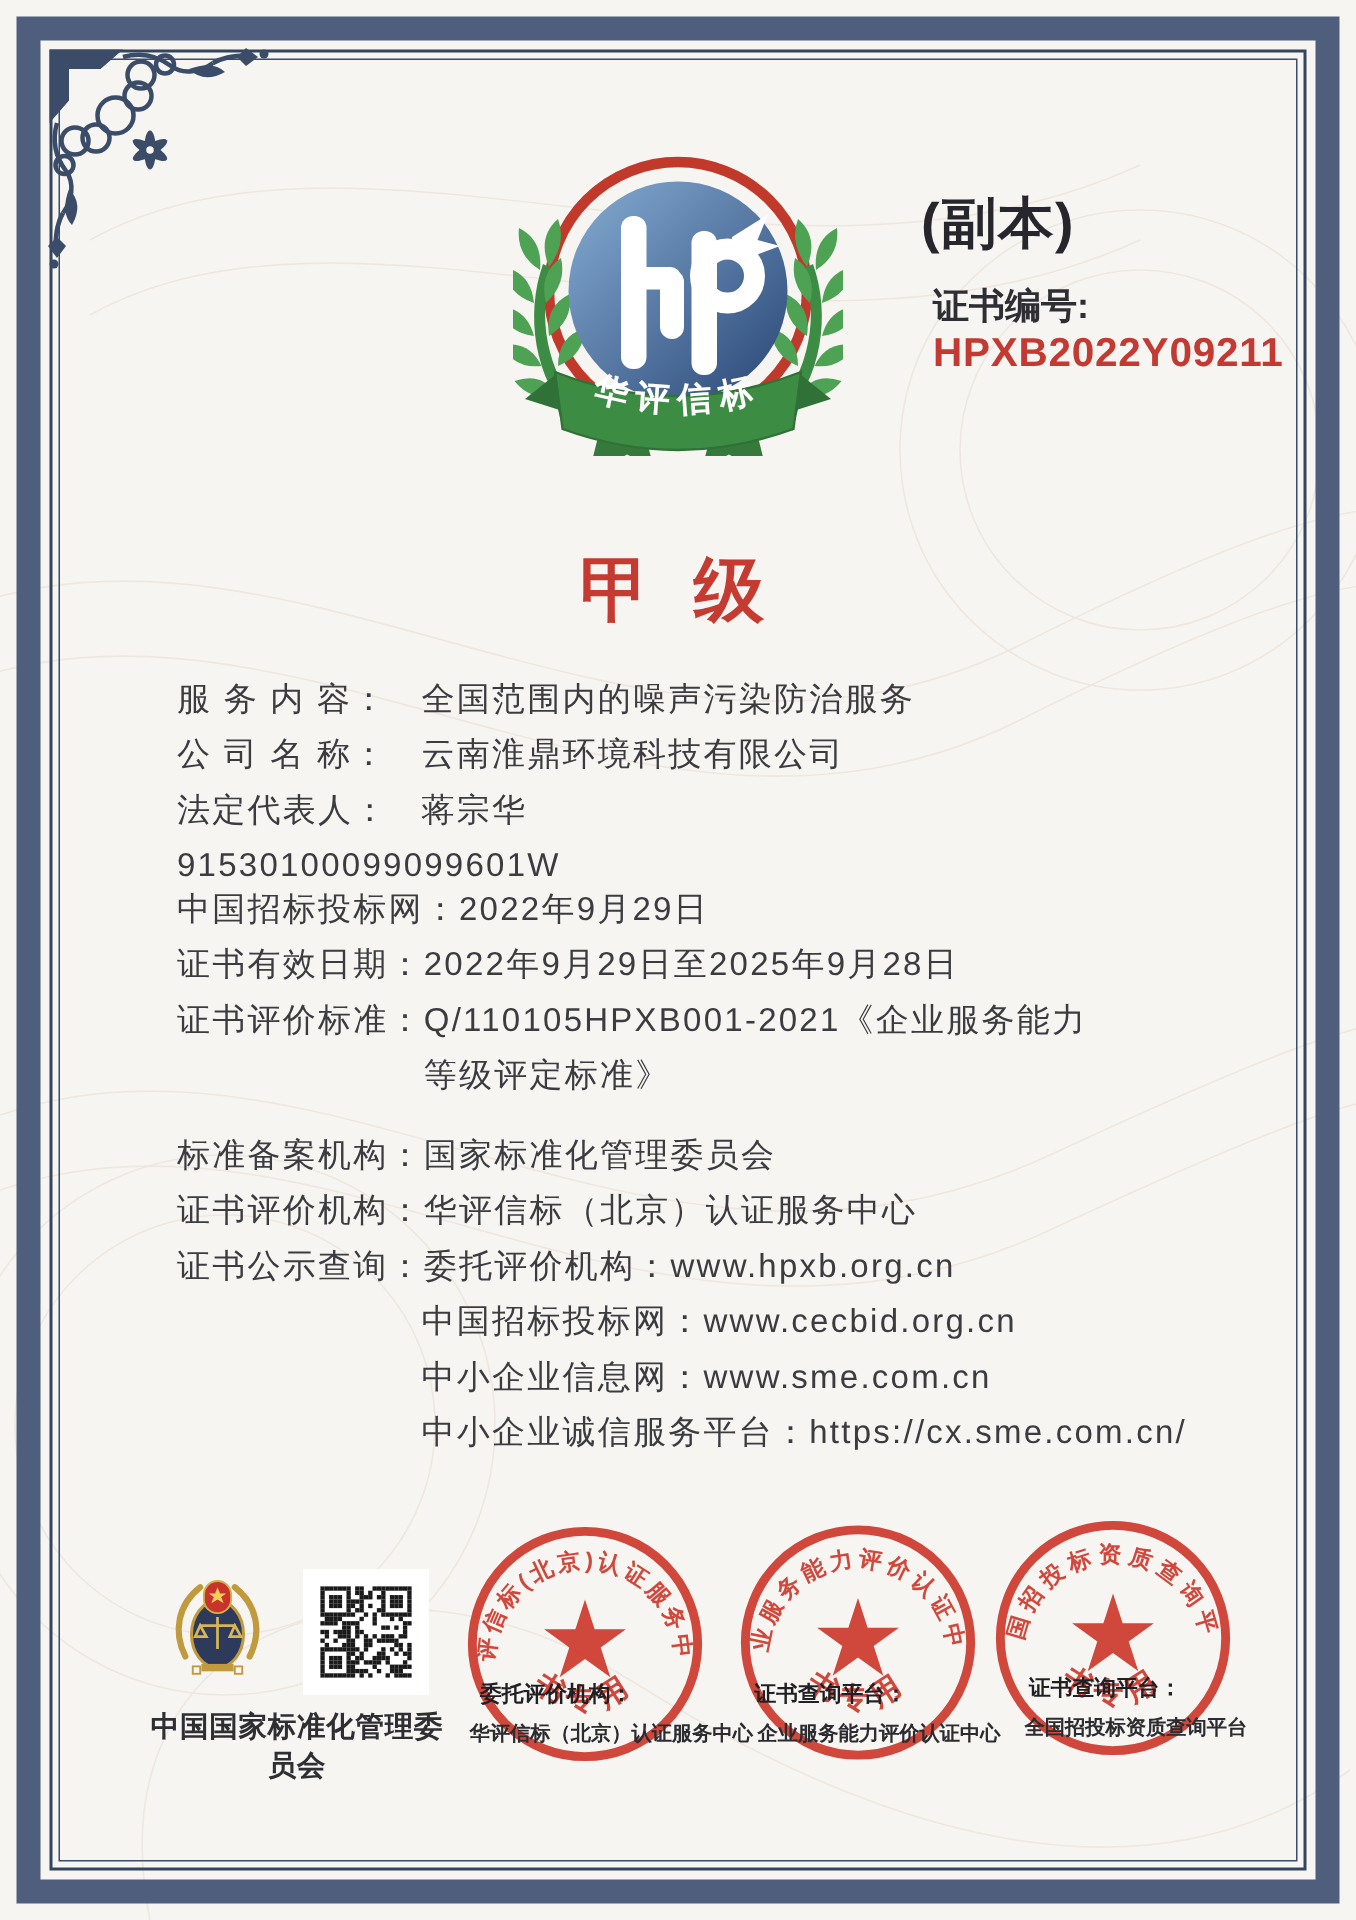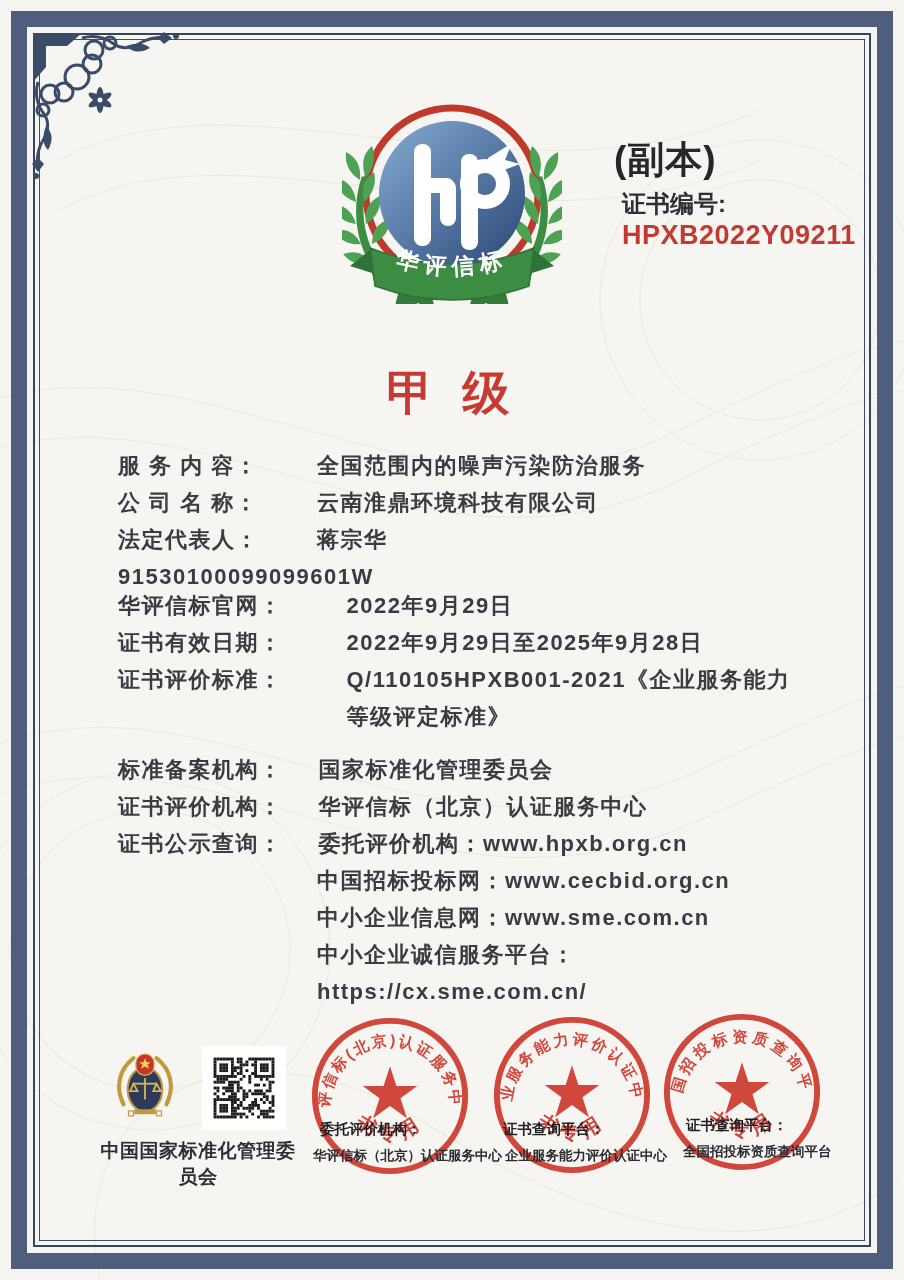--- a/index.html
+++ b/index.html
@@ -10,33 +10,33 @@
   .line-a{position:absolute;inset:33px;border:2.5px solid #33455f;pointer-events:none;}
   .line-b{position:absolute;inset:39px;border:1px solid #3a4c68;pointer-events:none;}
   .corner{position:absolute;width:150px;height:150px;color:#3a4c68;}
   .corner.tl{left:30px;top:30px;}
   .corner.tr{right:30px;top:30px;transform:scaleX(-1);}
   .corner.bl{left:30px;bottom:30px;transform:scaleY(-1);}
   .corner.br{right:30px;bottom:30px;transform:scale(-1,-1);}
   .texture{position:absolute;inset:0;pointer-events:none;}
   
   .logo{position:absolute;left:342px;top:92px;width:220px;height:212px;}
-  .copy-label{position:absolute;left:614px;top:124px;font-size:37px;font-weight:800;color:#26262c;letter-spacing:1px;margin-top:11px;}
+  .copy-label{position:absolute;left:614px;top:124px;font-size:37px;font-weight:800;color:#26262c;letter-spacing:1px;}
   .certno-label{position:absolute;left:622px;top:188px;font-size:24px;font-weight:800;color:#2e2e34;}
   .certno{position:absolute;left:622px;top:220px;font-size:27px;font-weight:800;color:#c23a31;letter-spacing:.5px;}
   .title{position:absolute;left:0;top:295px;width:100%;text-align:center;font-size:43px;font-weight:900;color:#2d2d34;letter-spacing:1px;}
   .grade{position:absolute;left:0;top:362px;width:100%;text-align:center;font-size:47px;font-weight:900;color:#c53a31;letter-spacing:8px;}
   
   .block{position:absolute;left:118px;width:700px;color:#3b3b40;}
-  .block .row{display:flex;font-size:22px;line-height:37px;font-weight:700;letter-spacing:1.5px;gap:36px;}
+  .block .row{display:flex;font-size:22px;line-height:37px;font-weight:400;letter-spacing:1.5px;}
   .block .lbl{white-space:nowrap;min-width:163px;}
   .block .val{white-space:normal;}
   .b-basic{top:447px;}
   .b-record{top:587px;}
-  .b-record .val{max-width:462px;margin-left:28px;}
+  .b-record .val{max-width:462px;}
   .b-org{top:751px;}
   
   .badge{position:absolute;left:112px;top:1049px;width:66px;height:76px;}
   .qr{position:absolute;left:202px;top:1046px;width:84px;height:84px;}
   .authority{position:absolute;left:92px;top:1138px;width:212px;text-align:center;
              font-size:19px;font-weight:600;color:#2e2e33;letter-spacing:.5px;}
   .seal{position:absolute;width:168px;height:168px;opacity:.93;}
   .seal1{left:306px;top:1012px;}
   .seal2{left:488px;top:1011px;}
   .seal3{left:658px;top:1008px;}
@@ -197,21 +197,21 @@
         <span class="lbl">法定代表人：</span>
         <span class="val">蒋宗华</span>
       </div>
     <div class="row">
         <span class="val">91530100099099601W</span>
       </div>
   </div>
 
   <div class="block b-record">
     <div class="row">
-        <span class="lbl">华评信标官网：</span>
+        <span class="lbl">中国招标投标网：</span>
         <span class="val">2022年9月29日</span>
       </div>
     <div class="row">
         <span class="lbl">证书有效日期：</span>
         <span class="val">2022年9月29日至2025年9月28日</span>
       </div>
     <div class="row">
         <span class="lbl">证书评价标准：</span>
         <span class="val">Q/110105HPXB001-2021《企业服务能力等级评定标准》</span>
       </div>

